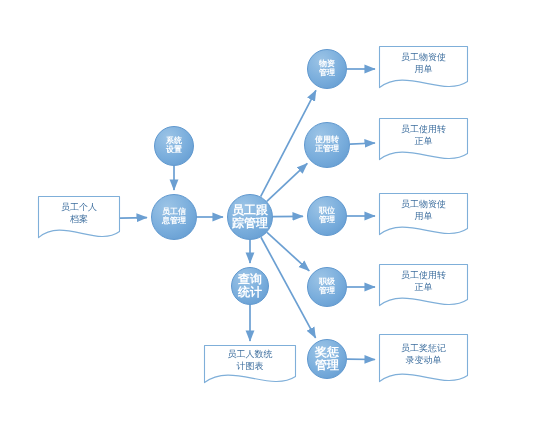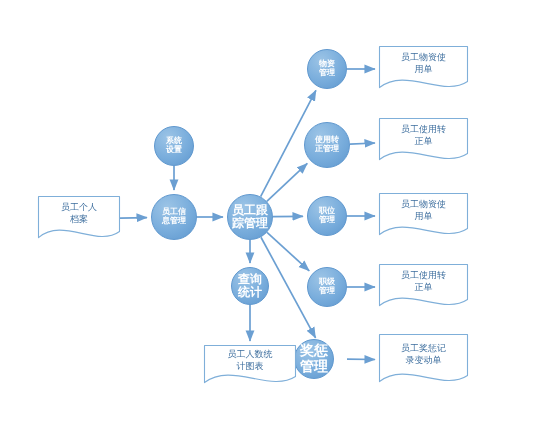--- a/index.html
+++ b/index.html
@@ -128,21 +128,21 @@
       </div>
       <div class="node-circle" title="使用转正管理" style="left: 304px; top: 122px; width: 46px; height: 46px; font-size: 8px;">
         <span class="lbl">使用转<br>正管理</span>
       </div>
       <div class="node-circle" title="职位管理" style="left: 307px; top: 196px; width: 40px; height: 40px; font-size: 8px;">
         <span class="lbl">职位<br>管理</span>
       </div>
       <div class="node-circle" title="职级管理" style="left: 307px; top: 267px; width: 40px; height: 40px; font-size: 8px;">
         <span class="lbl">职级<br>管理</span>
       </div>
-      <div class="node-circle" title="奖惩管理" style="left: 294px; top: 339px; width: 40px; height: 40px; font-size: 14px;">
+      <div class="node-circle" title="奖惩管理" style="left: 307px; top: 339px; width: 40px; height: 40px; font-size: 12px;">
         <span class="lbl">奖惩<br>管理</span>
       </div>
       <div class="node-doc" title="员工物资使用单" style="left: 379px; top: 46px; width: 89px; height: 46px;">
         <svg width="89" height="46" viewBox="0 0 89 46">
           <path d="M0.5,0.5 L88.5,0.5 L88.5,35.5 C64.08,52 26.7,20.65 0.5,41.55 Z" fill="#FFFFFF" stroke="#7FAFD9" stroke-width="1.1" stroke-linejoin="round"></path>
         </svg>
         <div class="doc-label" style="height: 35px; font-size: 9px;">员工物资使用单</div>
       </div>
       <div class="node-doc" title="员工使用转正单" style="left: 379px; top: 118px; width: 89px; height: 46px;">
         <svg width="89" height="46" viewBox="0 0 89 46">

